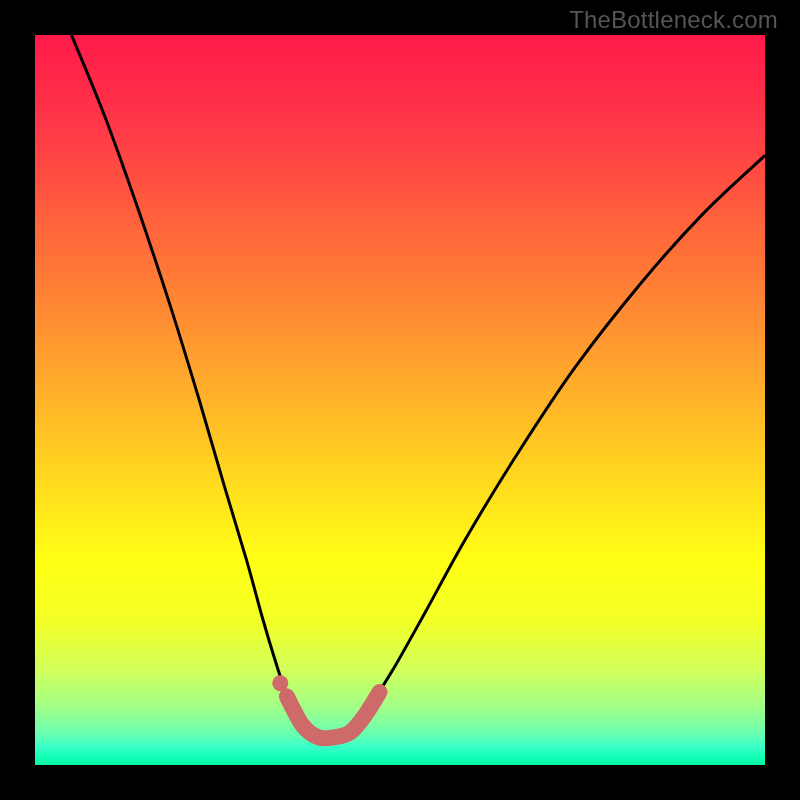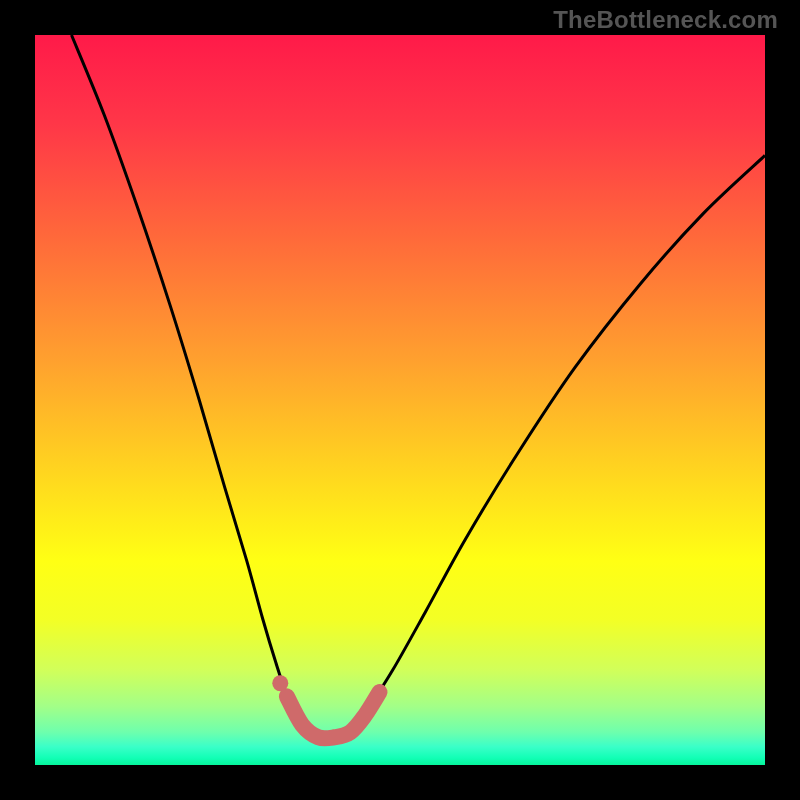--- a/index.html
+++ b/index.html
@@ -25,21 +25,21 @@
     top: 0;
     width: 100%;
     height: 100%;
   }
   .attribution {
     position: absolute;
     top: 6px;
     right: 22px;
     color: #555555;
     font-size: 24px;
-    font-weight: 700;
+    font-weight: 400;
     letter-spacing: 0.2px;
   }
   svg.curves {
     position: absolute;
     left: 0;
     top: 0;
   }
 </style>
 </head>
 <body>

